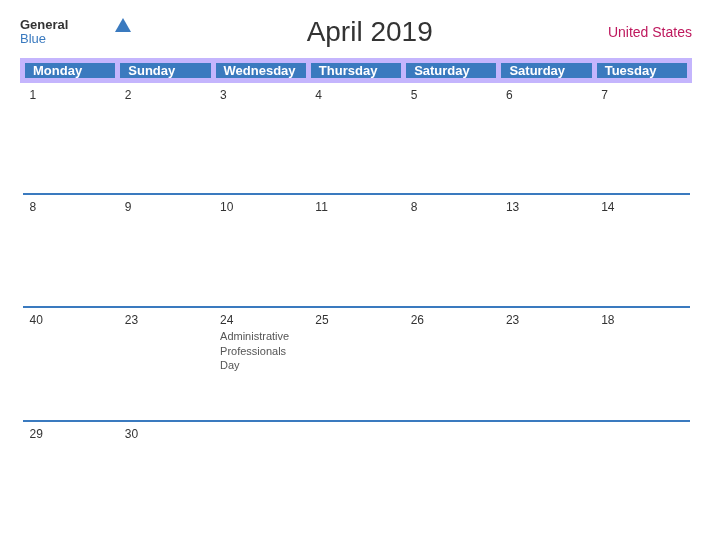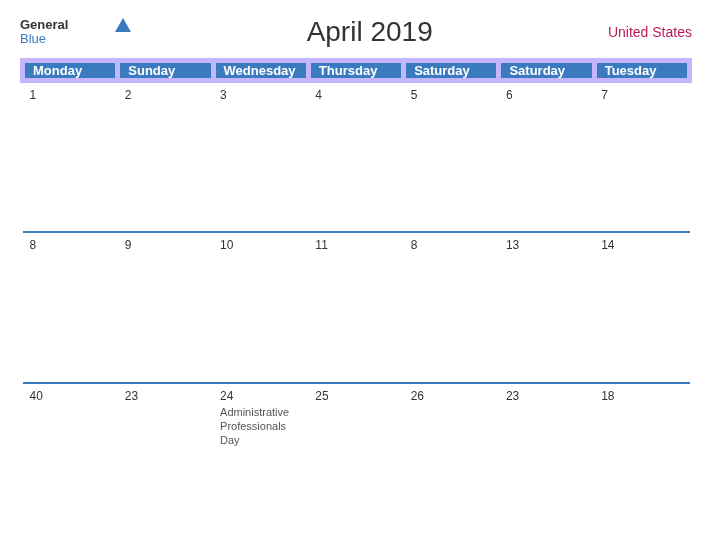--- a/index.html
+++ b/index.html
@@ -222,14 +222,27 @@
         <td>
           <span class="day-number">26</span>
         </td>
         <td>
           <span class="day-number">23</span>
         </td>
         <td>
           <span class="day-number">18</span>
         </td>
       </tr>
+      <tr>
+        <td>
+          <span class="day-number">29</span>
+        </td>
+        <td>
+          <span class="day-number">30</span>
+        </td>
+        <td class="empty-cell"></td>
+        <td class="empty-cell"></td>
+        <td class="empty-cell"></td>
+        <td class="empty-cell"></td>
+        <td class="empty-cell"></td>
+      </tr>
     </tbody>
 </table>
 
 </body></html>

